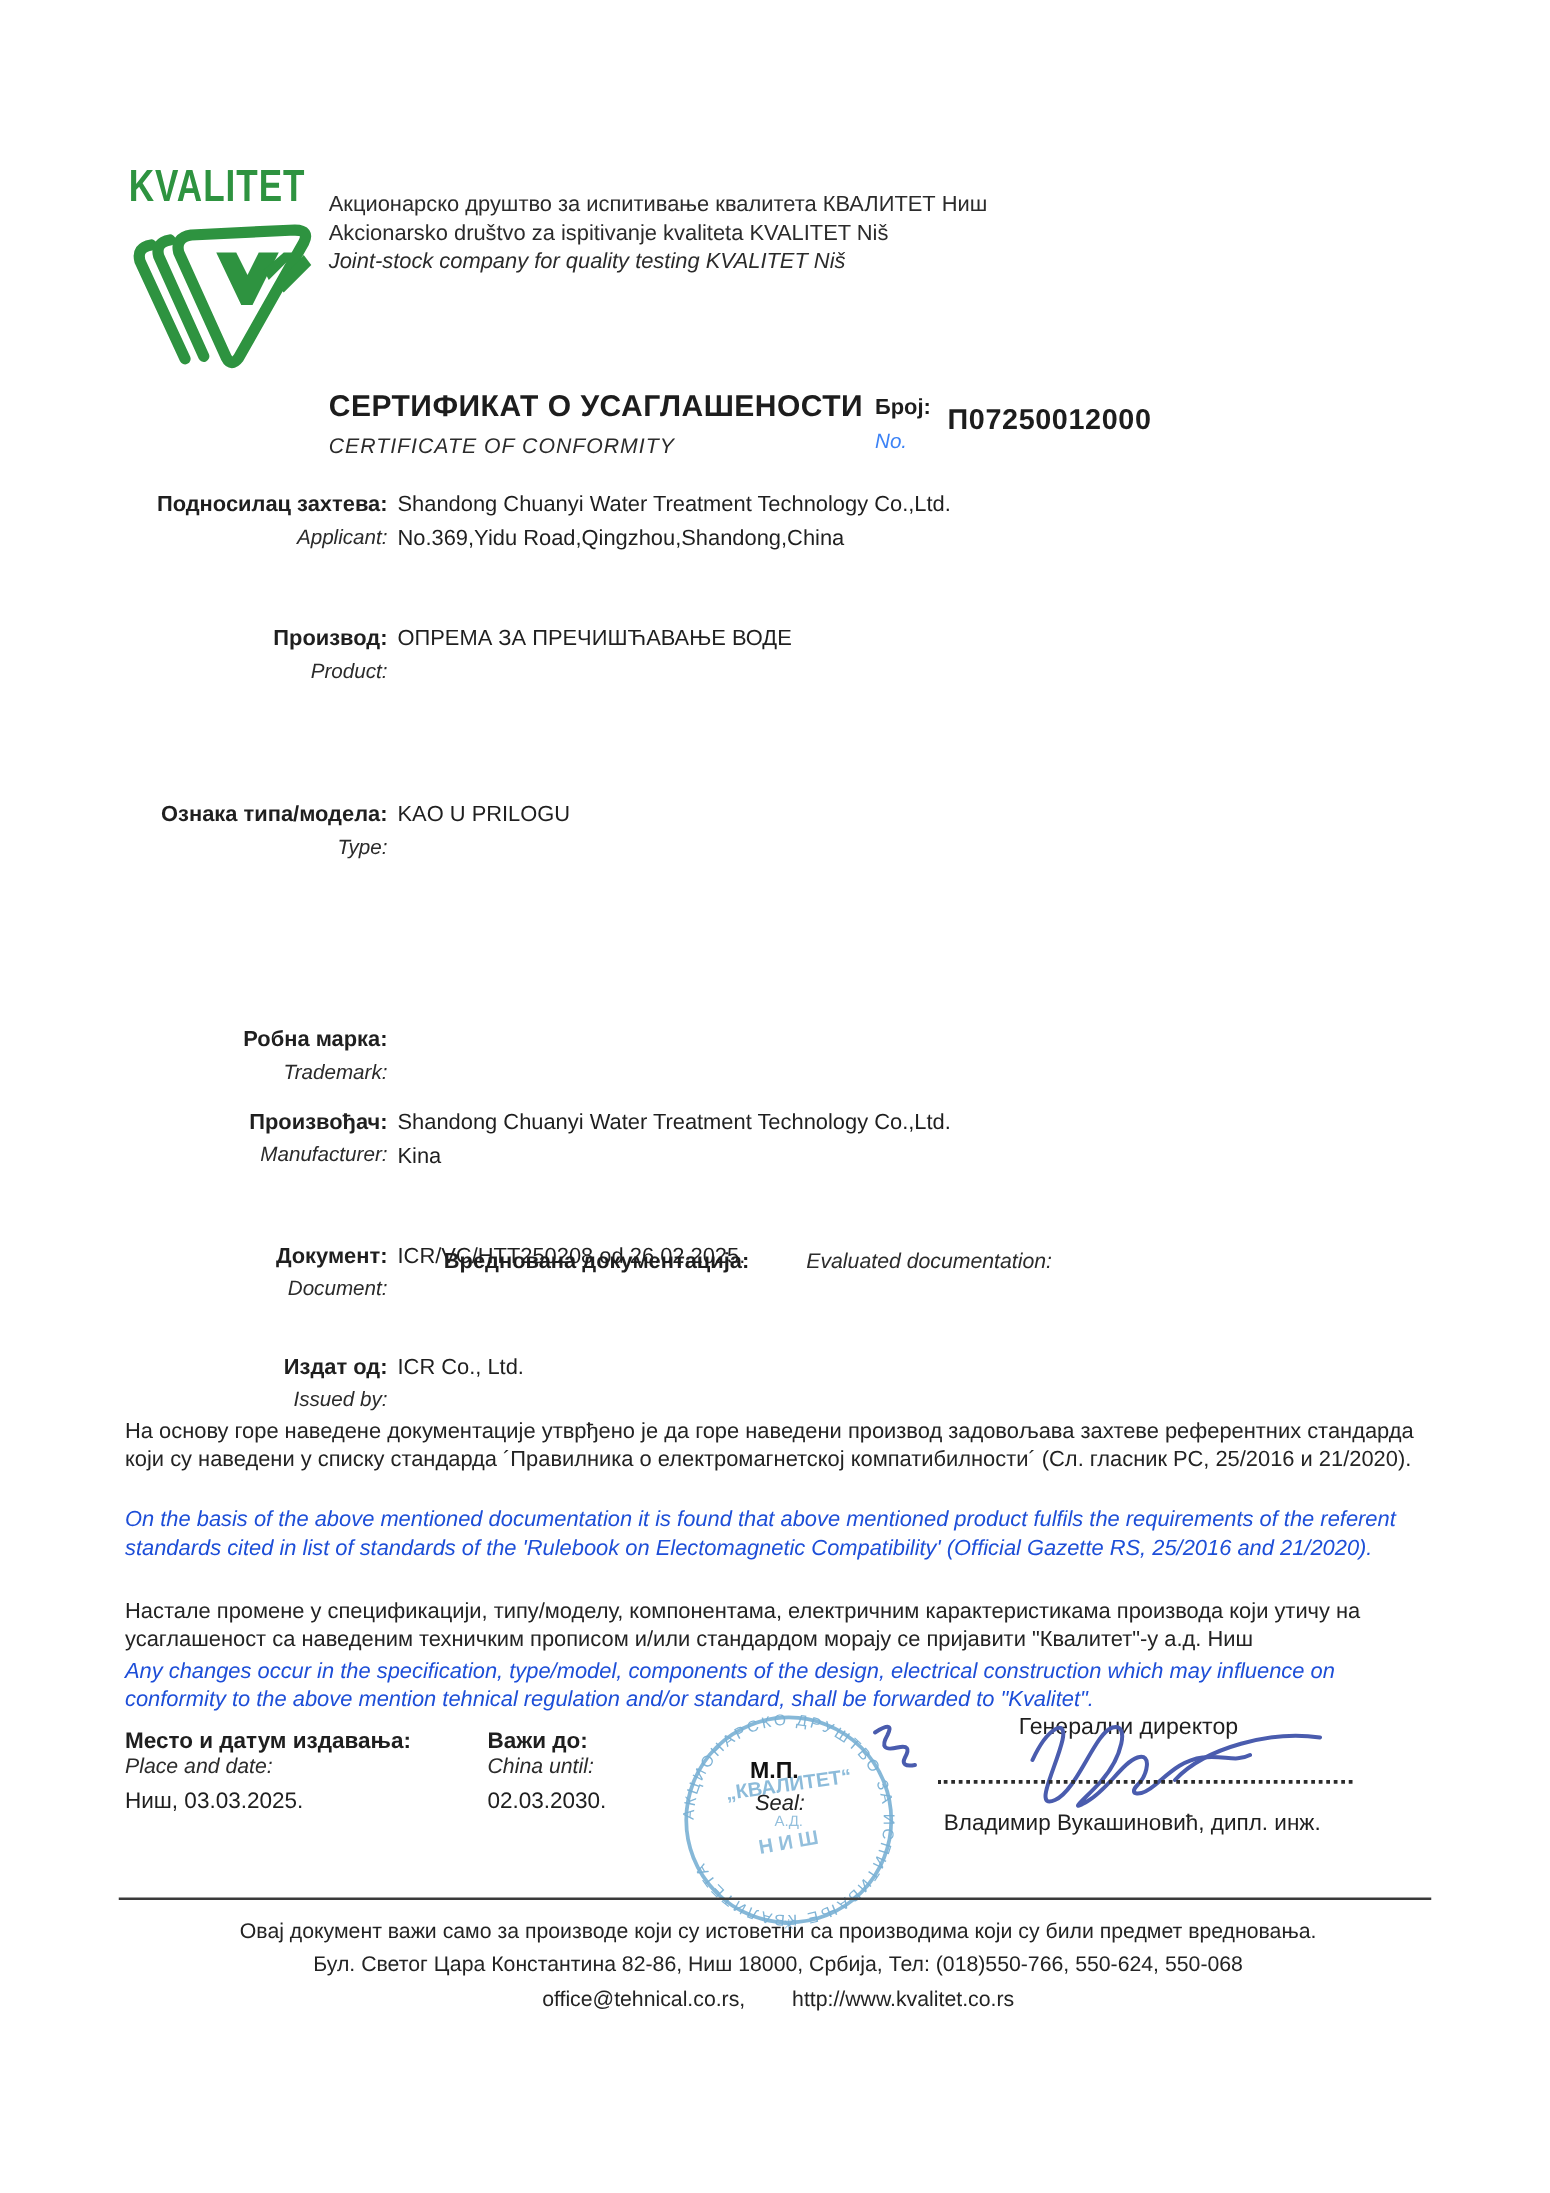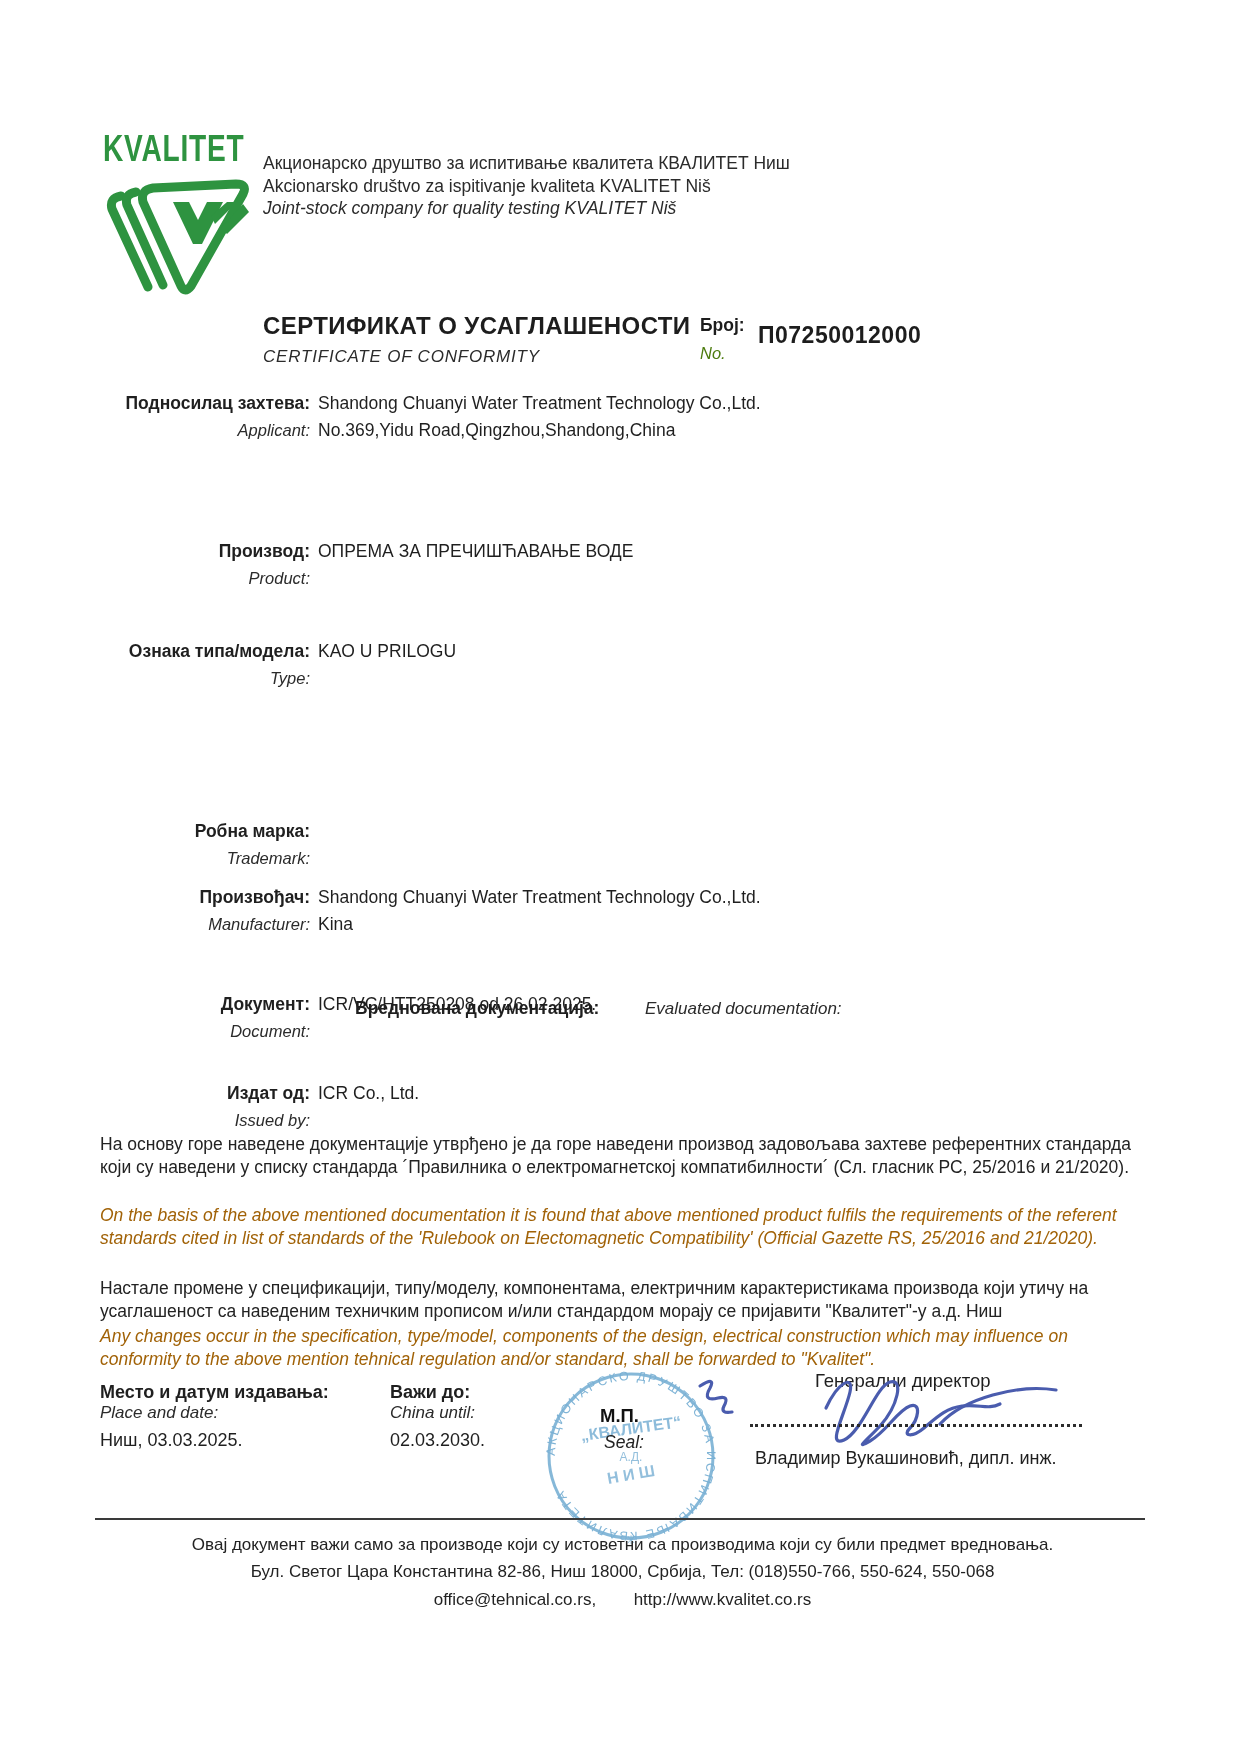--- a/index.html
+++ b/index.html
@@ -17,36 +17,36 @@
   }
 
   
   .hdr-line { font-size:17.5px; line-height:22.5px; color:#2b2b2b; white-space:nowrap; }
   .hdr-line.it { font-style:italic; }
 
   
   .cert-title { font-size:24px; font-weight:bold; letter-spacing:0.4px; color:#1d1d1d; white-space:nowrap; }
   .cert-sub { font-size:17px; font-style:italic; letter-spacing:0.8px; color:#2b2b2b; margin-top:7px; white-space:nowrap; }
   .no-lbl-sr { font-size:17.5px; font-weight:bold; color:#1d1d1d; }
-  .no-lbl-en { font-size:16.5px; font-style:italic; color:#4d7c0f; margin-top:8px; }
+  .no-lbl-en { font-size:16.5px; font-style:italic; color:#3b82f6; margin-top:8px; }
   .cert-no { font-size:23px; font-weight:bold; letter-spacing:0.5px; color:#1d1d1d; white-space:nowrap; }
 
   
   .lblcol { position:absolute; left:78px; width:232px; text-align:right; }
   .valcol { position:absolute; left:318px; width:740px; }
   .sr-label { font-weight:bold; font-size:17.5px; color:#1f1f1f; line-height:27px; white-space:nowrap; }
   .en-label { font-style:italic; font-size:16.5px; color:#2b2b2b; line-height:27px; white-space:nowrap; }
   .val-line { font-size:17.5px; color:#1f1f1f; line-height:27px; white-space:nowrap; }
 
   .doc-head-sr { font-weight:bold; font-size:17.5px; color:#1f1f1f; white-space:nowrap; }
   .doc-head-en { font-style:italic; font-size:17px; color:#2b2b2b; white-space:nowrap; }
 
   
   .para { position:absolute; left:100px; width:1048px; font-size:17.5px; line-height:22.5px; color:#232323; }
-  .para.it { font-style:italic; color:#a16207; }
+  .para.it { font-style:italic; color:#1d4ed8; }
 
   
   .iss-sr { font-size:18px; font-weight:bold; color:#1f1f1f; white-space:nowrap; }
   .iss-en { font-size:17px; font-style:italic; color:#2b2b2b; margin-top:0; white-space:nowrap; }
   .iss-val { font-size:18px; color:#1f1f1f; margin-top:7px; white-space:nowrap; }
 
   .seal-wrap { position:absolute; left:533px; top:1358px; width:196px; height:196px; }
   .seal-center { position:absolute; color:#79b0d4; text-align:center; white-space:nowrap; }
   .mp-sr { position:absolute; left:600px; top:1405px; font-size:18.5px; font-weight:bold; color:#111; }
   .mp-en { position:absolute; left:604px; top:1432px; font-size:17.5px; font-style:italic; color:#222; }
@@ -97,21 +97,21 @@
   <div class="lblcol">
     <div class="sr-label">Подносилац захтева:</div>
     <div class="en-label">Applicant:</div>
   </div>
   <div class="valcol">
     <div class="val-line">Shandong Chuanyi Water Treatment Technology Co.,Ltd.</div>
     <div class="val-line">No.369,Yidu Road,Qingzhou,Shandong,China</div>
   </div>
 </div>
 
-<div class="abs" style="top:497px; left:0; width:1096px; height:60px;margin-top:41px;">
+<div class="abs" style="top:497px; left:0; width:1096px; height:60px;">
   <div class="lblcol">
     <div class="sr-label">Производ:</div>
     <div class="en-label">Product:</div>
   </div>
   <div class="valcol">
     <div class="val-line">ОПРЕМА ЗА ПРЕЧИШЋАВАЊЕ ВОДЕ</div>
   </div>
 </div>
 
 <div class="abs" style="top:638px; left:0; width:1240px; height:60px;">

